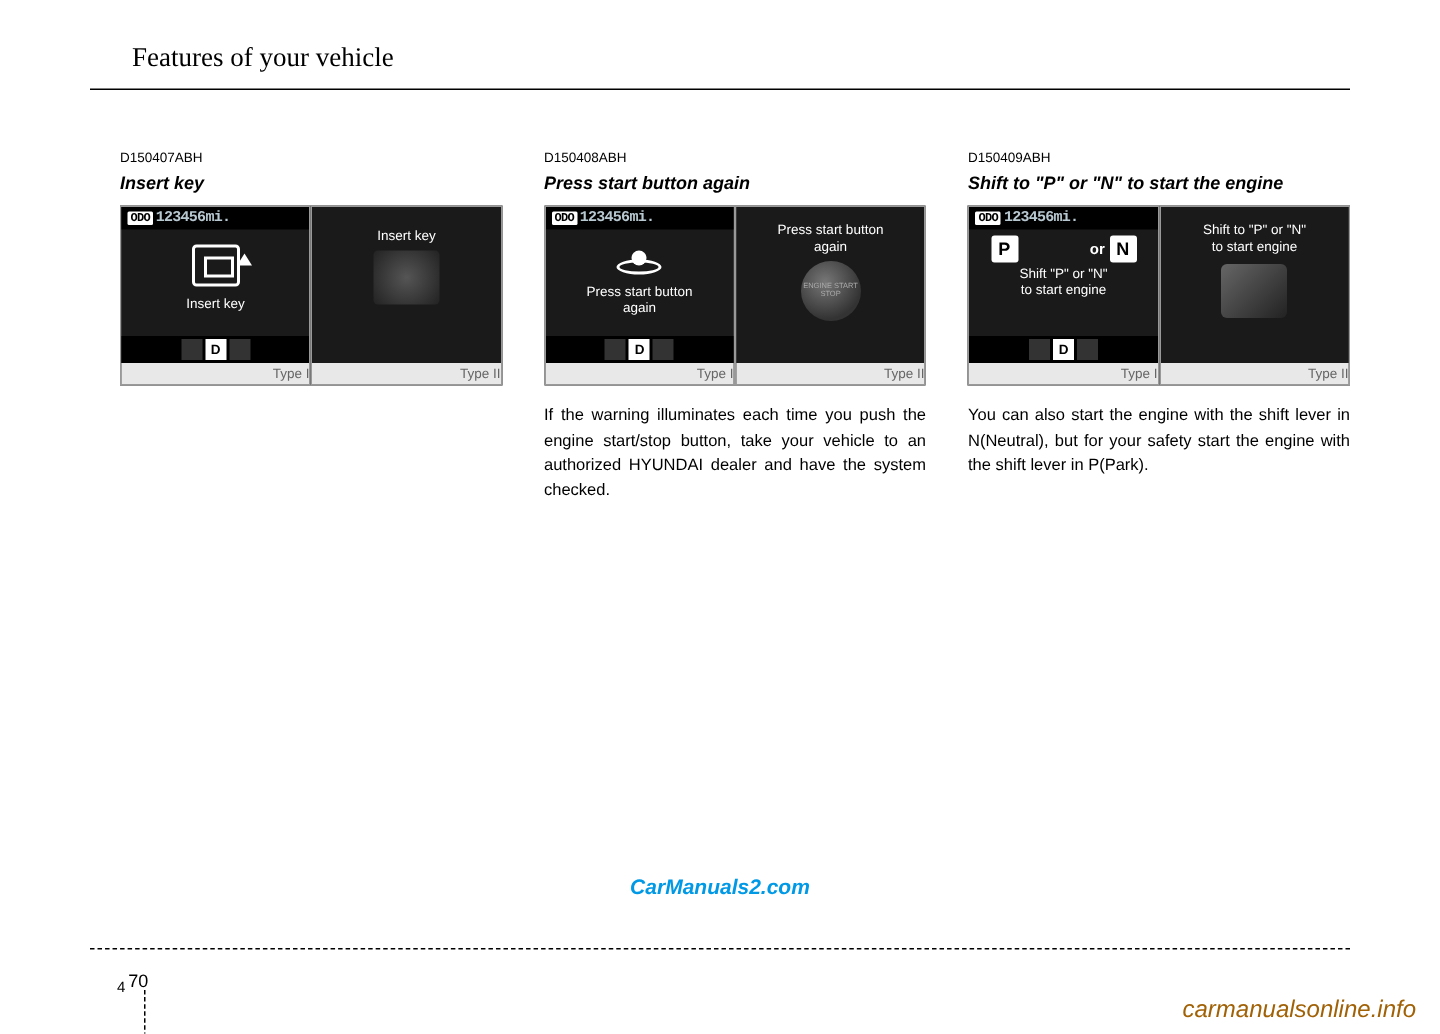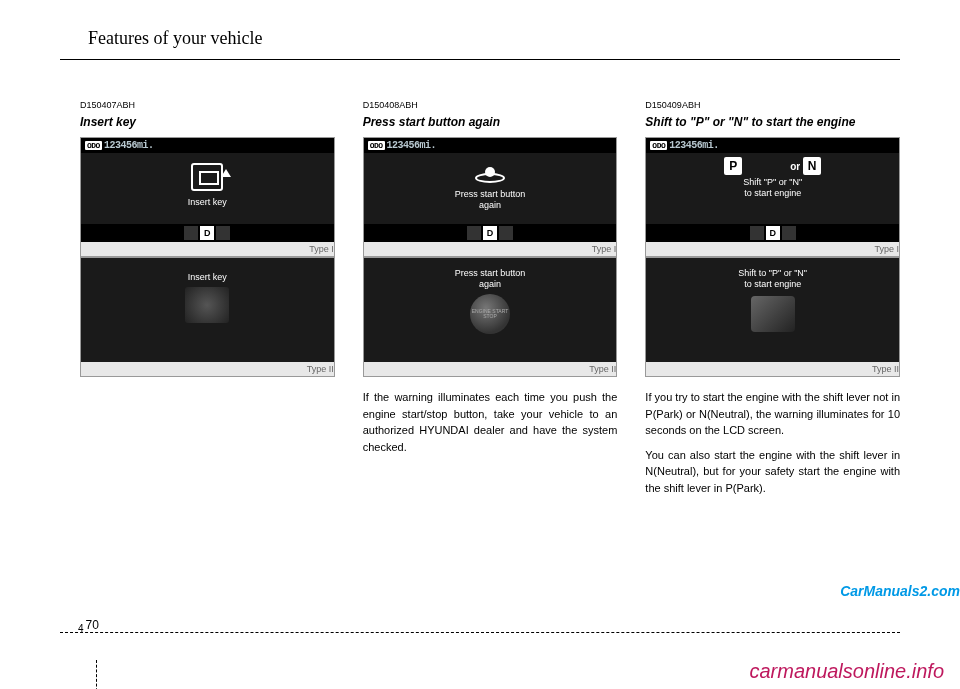--- a/index.html
+++ b/index.html
@@ -38,21 +38,20 @@
     .subtitle {
       font-style: italic;
       font-weight: bold;
       font-size: 12px;
       margin-bottom: 8px;
     }
     .imgpair {
       display: flex;
       gap: 0;
       margin-bottom: 12px;
-      flex-direction: column;
     }
     .display-box {
       flex: 1;
       background: #1a1a1a;
       color: #fff;
       padding: 0;
       display: flex;
       flex-direction: column;
       border: 1px solid #999;
     }
@@ -226,44 +225,44 @@
       border-radius: 50%;
       position: absolute;
       left: 10px;
       top: 4px;
     }
     .watermark1 {
       position: absolute;
       bottom: 90px;
       left: 0;
       width: 100%;
-      text-align: right;
+      text-align: center;
       color: #0099e6;
       font-weight: bold;
       font-size: 14px;
       font-style: italic;
     }
     .watermark2 {
       position: absolute;
       bottom: 6px;
       right: 16px;
-      color: #be185d;
-      font-size: 20px;
+      color: #a16207;
+      font-size: 16px;
       font-style: italic;
     }
     .footer {
       position: absolute;
       bottom: 56px;
       left: 60px;
       right: 60px;
       border-top: 1px dashed #000;
     }
     .page-num {
       position: absolute;
-      bottom: 55px;
+      bottom: 25px;
       left: 78px;
       font-size: 12px;
     }
     .page-num .section {
       font-weight: normal;
       margin-right: 2px;
       vertical-align: sub;
       font-size: 10px;
     }
     .left-dash {
@@ -387,21 +386,20 @@
       <div class="display-box">
         <div class="display-inner" style="justify-content:flex-start;">
           <div style="height:10px"></div>
           <div class="msg-line">Shift to "P" or "N"</div>
           <div class="msg-line">to start engine</div>
           <div class="fob-graphic"></div>
         </div>
         <div class="type-label">Type II</div>
       </div>
     </div>
-    <p class="body-text">If you try to start the engine with the shift lever not in P(Park) or N(Neutral), the warning illuminates for 10 seconds on the LCD screen.</p>
     <p class="body-text">You can also start the engine with the shift lever in N(Neutral), but for your safety start the engine with the shift lever in P(Park).</p>
   </div>
 
 </div>
 
 <div class="watermark1">CarManuals2.com</div>
 <div class="footer"></div>
 <div class="page-num"><span class="section">4</span><span>70</span></div>
 <div class="left-dash"></div>
 <div class="watermark2">carmanualsonline.info</div>

